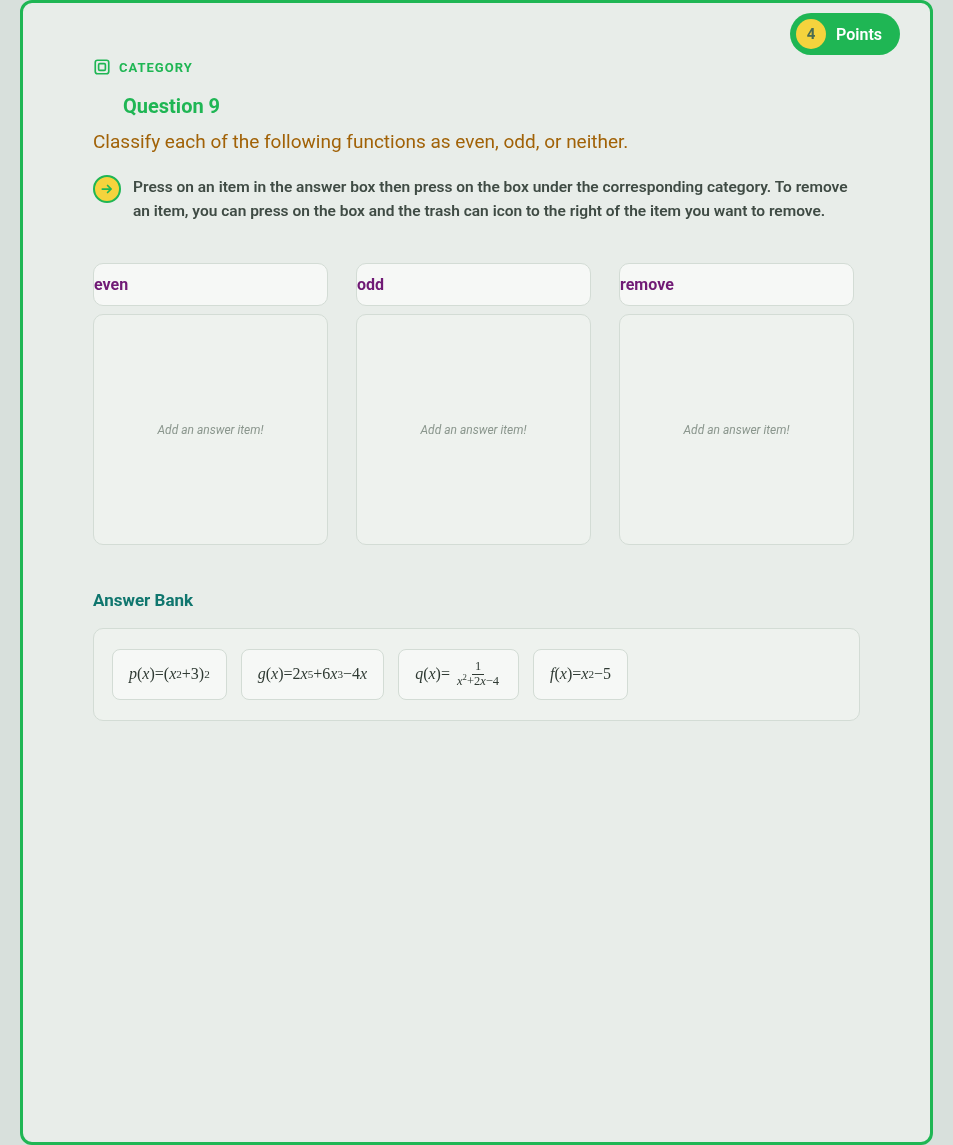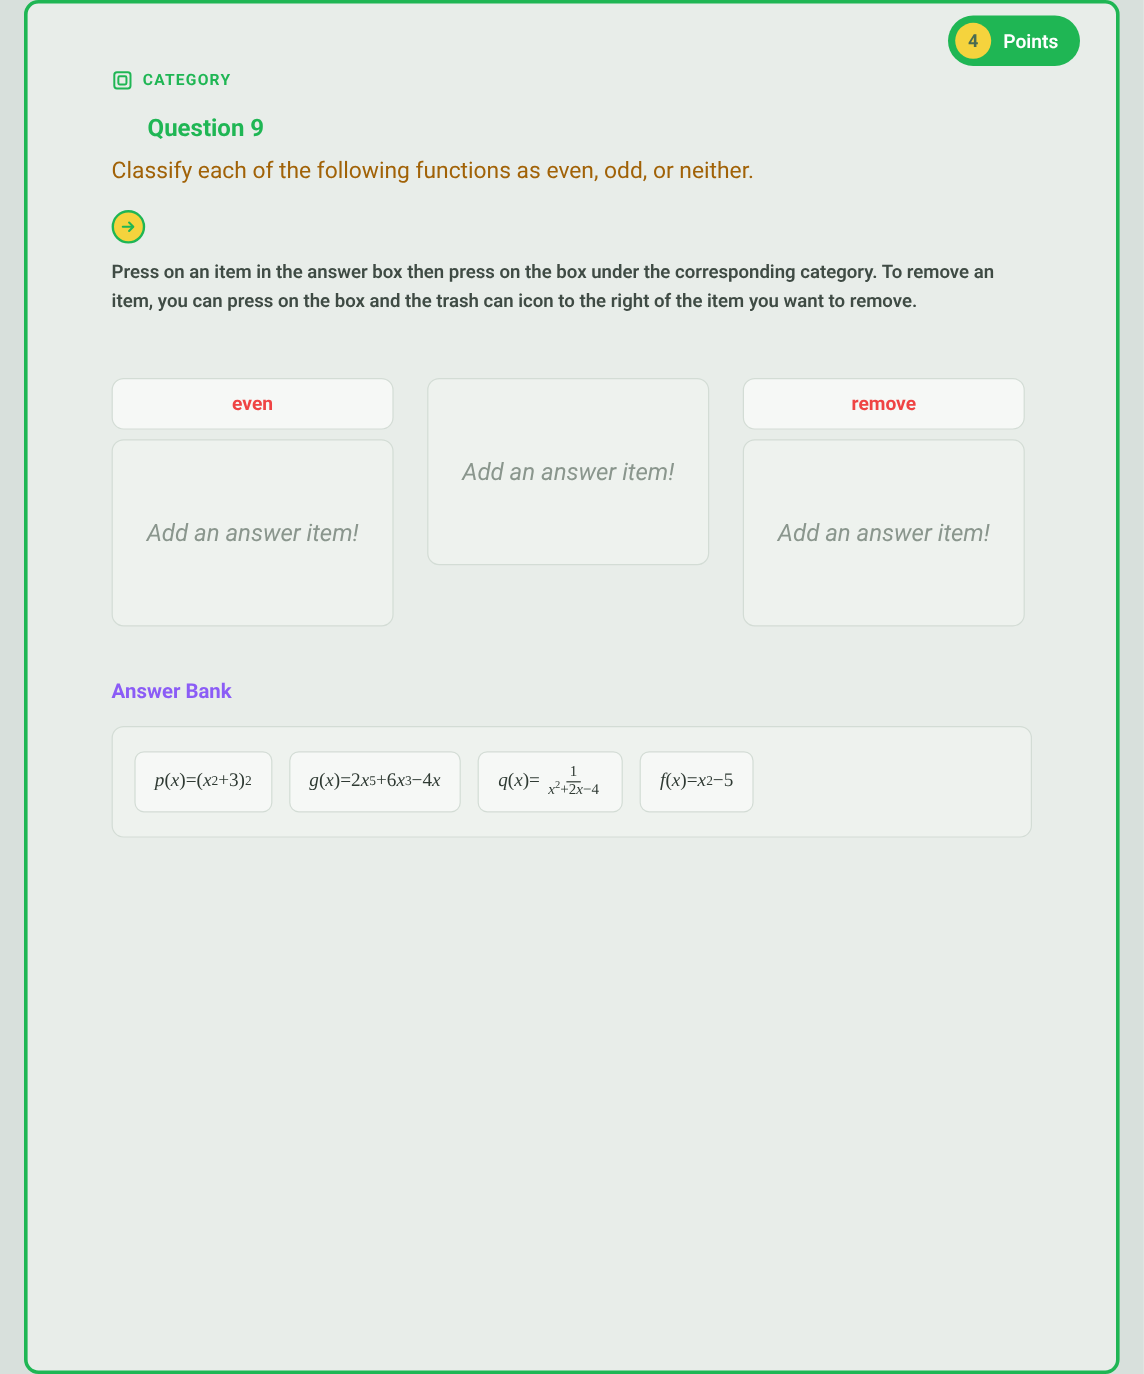--- a/index.html
+++ b/index.html
@@ -43,41 +43,41 @@
     align-items: center;
     justify-content: center;
     font-weight: 700;
     font-size: 15px;
   }
   .content { padding: 55px 70px 0 70px; }
   .cat-row { display: flex; align-items: center; gap: 8px; color: #1fb654; font-weight: 700; font-size: 13px; letter-spacing: 1px; margin-bottom: 18px; }
   .cat-icon { width: 18px; height: 18px; }
   .q-title { color: #1fb654; font-weight: 700; font-size: 20px; margin-bottom: 12px; margin-left: 30px; }
   .q-prompt { color: #a16207; font-size: 19px; margin-bottom: 22px; }
-  .hint-row { display: flex; gap: 12px; align-items: flex-start; margin-bottom: 52px; padding-right: 10px; flex-direction: column; }
+  .hint-row { display: flex; gap: 12px; align-items: flex-start; margin-bottom: 40px; padding-right: 10px; }
   .hint-icon {
     flex: 0 0 28px; width: 28px; height: 28px; border-radius: 50%;
     background: #f5d33d; border: 2px solid #1fb654;
     display: flex; align-items: center; justify-content: center;
     color: #1fb654; font-weight: 800;
   }
   .hint-text { color: #3f4b44; font-size: 15.5px; font-weight: 600; line-height: 1.55; }
   .zones { display: flex; flex-wrap: wrap; gap: 28px; margin-bottom: 45px; }
   .zone { width: 235px; }
   .zone-header {
     background: #f6f8f6; border: 1px solid #d3dcd5; border-radius: 10px;
-    text-align: center; padding: 11px 0; font-weight: 700; color: #ef4444;
+    text-align: left; padding: 11px 0; font-weight: 700; color: #701a75;
     font-size: 16px; margin-bottom: 8px;
   }
   .zone-box {
     background: #eef2ee; border: 1px solid #d3dcd5; border-radius: 10px;
-    height: 156px; display: flex; align-items: center; justify-content: center;
-    color: #8a968d; font-style: italic; font-size: 20px;
+    height: 231px; display: flex; align-items: center; justify-content: center;
+    color: #8a968d; font-style: italic; font-size: 12px;
   }
-  .bank-title { font-weight: 700; color: #8b5cf6; font-size: 17px; margin-bottom: 18px; }
+  .bank-title { font-weight: 700; color: #0f766e; font-size: 17px; margin-bottom: 18px; }
   .bank-box {
     background: #eef2ee; border: 1px solid #d3dcd5; border-radius: 10px;
     padding: 20px 18px; display: flex; flex-wrap: wrap; gap: 14px;
   }
   .bank-item {
     background: #f6f8f6; border: 1px solid #d3dcd5; border-radius: 8px;
     padding: 10px 16px; font-size: 16px; color: #2f3a33;
     font-family: "Times New Roman", serif; white-space: nowrap;
     display: inline-flex; align-items: center;
     cursor: pointer;
@@ -120,20 +120,21 @@
       </div>
       <div class="hint-text">Press on an item in the answer box then press on the box under the corresponding category. To remove an item, you can press on the box and the trash can icon to the right of the item you want to remove.</div>
     </div>
 
     <div class="zones">
       <div class="zone">
         <div class="zone-header">even</div>
         <div class="zone-box">Add an answer item!</div>
       </div>
       <div class="zone">
+        <div class="zone-header">odd</div>
         <div class="zone-box">Add an answer item!</div>
       </div>
       <div class="zone">
         <div class="zone-header">remove</div>
         <div class="zone-box">Add an answer item!</div>
       </div>
     </div>
 
     <div class="bank-title">Answer Bank</div>
 

